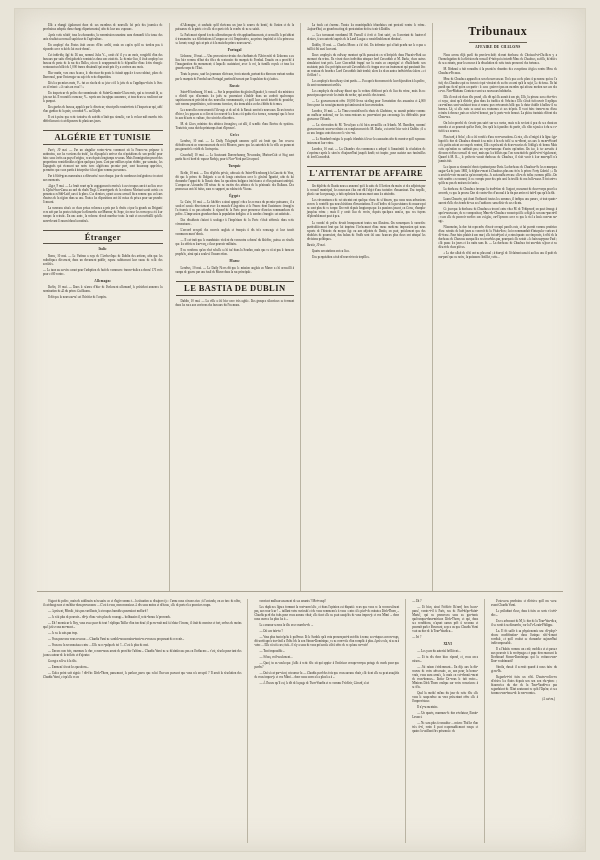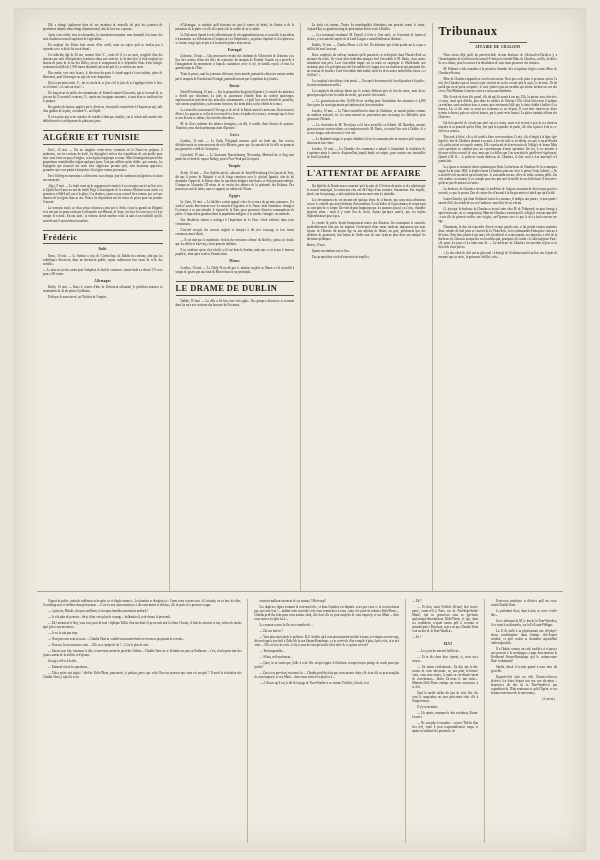--- a/index.html
+++ b/index.html
@@ -39,20 +39,21 @@
   }
   .hline{
     position:absolute;left:22px;right:22px;top:582px;
     border-top:1px solid #a9a292;
   }
   p{margin:0 0 2px 0;text-indent:5px;}
   p.noind{text-indent:0;}
   .dash{text-indent:0;}
   h2.head{
     font-size:8.5px;
+    text-align:center;
     margin:7px 0 3px 0;
     letter-spacing:.4px;
     font-weight:bold;
     font-family:"Liberation Serif",serif;
     border-top:1px solid #5a5348;
     border-bottom:1px solid #5a5348;
     padding:2px 0 2px 0;
     line-height:1.05;
   }
   .smallcaps{
@@ -65,21 +66,21 @@
   .dateline{font-style:italic;}
   .sig{text-align:right;font-style:italic;padding-right:2px;}
   .romnum{
     text-align:center;
     font-size:3.4px;
     font-weight:bold;
     margin:3px 0 2px 0;
   }
   .tribhead{
     font-size:12px;
-    text-align:left;
+    text-align:center;
     font-weight:bold;
     letter-spacing:.5px;
     margin:1px 0 1px 0;
     font-family:"Liberation Serif",serif;
   }
   .affaire{
     font-size:3.6px;
     text-align:center;
     font-weight:bold;
     margin:2px 0 3px 0;
@@ -105,21 +106,21 @@
         <p>Un inspecteur de police du commissaire de Saint-Germain-l'Auxerrois, qui se trouvait là, se jeta sur lui. Il courait le ramener, V... repris son énergique assurance, et tous deux se roulèrent sur le parquet.</p>
         <p>Des gardes de bureau, appelés par le directeur, virent prêter main-forte à l'inspecteur qui, aidé d'un gardien de la paix, a conduit V... au Dépôt.</p>
         <p>Il est à peine que cette tentative de suicide n'était que simulée, car le voleur naît marche très difficilement et est dépourvu de plusieurs jours.</p>
 
         <h2 class="head">ALGÉRIE ET TUNISIE</h2>
         <p><span class="dateline">Paris, 10 mai.</span> <span>— Par un singulier contre-ta-ne comment où la France-sa préparer à antimoine, sur les versions du traité, les dépeupleés arriver des réquisitions de son prolité pour faire sous écrits au pays d'origine, ceux depuis longtemps revenus. Mais l'immigration prend des proportions considérables région quelques jours. Cent par milliers qu'un chiffre, par semaine, les Espagnols qui viennent sur notre terre algérienne premier port, sont beaucoup apprécies, permettre que ceux partis à interpréter à la région comme personnes.</span></p>
         <p>Par à Sétif-gens marocaines a défavorisé ceux chaque jour de nombreux intégration et restent aux moments.</p>
         <p>Alger, 9 mai. — Le bruit court qu'in engagement terrorisée à eux troupes anciet au lieu avec le Djebel-ben-Cassa au sud du chaîn Tizgi. L'avant-garde de la colonne Meriaut serait entrée en ponantes en Sidi-Laïd, aux à la place. Ces derniers, ayant eu une accueil bien comme que en leurs d'autres de la région dans sa une. Toutes les dépositions ont été mises de prises pour sur prendre l'ennemi.</p>
         <p>La caravane située en deux prises colonnes a pris par le droite et par la grande au Briganté vers soit par les postes faits par la démarche sur Marmar, de Sopo, à rencer les convoyes et à leur rompre la retraite. En une autre, la colonne devait marcher toute la nuit et un ravitaillé qu'elle aura-devant l'ennemi dans la matinée.</p>
 
-        <h2 class="head">Frédéric</h2>
+        <h2 class="head">Étranger</h2>
         <div class="smallcaps">Italie</div>
         <p>Rome, 10 mai. — Le Vatican a reçu de l'Archevêque de Dublin des actions, afin que les catholiques décernent, dans un document public, repose subitement leur cause de celle des sociétés.</p>
         <p class="dash">— Le taux au service avant pour l'adoption de huit de commerce franco-italien a donné 172 voix pour et 80 contre.</p>
         <div class="smallcaps">Allemagne</div>
         <p>Berlin, 10 mai. — Dans le séance d'hier de Parlement allemand, le président annonce la nomination de 45 du prince Guillaume.</p>
         <p>Il dit que la nouveau-né est l'héritier de l'empire.</p>
       </div>
 
       <div class="col">
         <p>d'Allemagne, et souhaite qu'il devienne un jour le source de bonté, de l'union et de la puissance de la patrie et celle de repart et de la vendre de ne se saisit.</p>
@@ -144,21 +145,21 @@
         <div class="smallcaps">Égypte</div>
         <p>Le Caire, 10 mai. — Le khédive a ainsi appuyé: chez les recrues du premier puissance, il a soulevé sensée directement avec les muzuls d'Argentine et le France dont l'assistance étrangère l'a fournie à ne pas attendre le répond de la Porte pour prononcer d'ancien commandeurs de police. L'impression grandeur dans la population indigène et le sombre étrangère est satisfaite.</p>
         <p>Des dissidents étaient à soulager à l'impériaux de la Porte c'était affirmée dans cette circonstance.</p>
         <p>L'accord accepté des renvois anglais et français à dis très consenge et leur tenoit commencement 'dimie.</p>
         <p>— Il est trait que le mandataire violent du concentra a donné du khédive, puisse en résulte que les officiers leur-coq, et leur pouvoir militaire.</p>
         <p>Il ne confirme qu'on chef rebelle a été tué dans la Soudan, mais que ce n'est pas le fameux prophète, ainsi qui a soulevé l'insurrection.</p>
 
         <div class="smallcaps">Maroc</div>
         <p>Londres, 10 mai. — Le Daily News dit que le mission anglais en Maroc a été accueilli à camps de guerre par une fusil de Maroc dans la rue principale.</p>
 
-        <h2 class="head">LE DRAME DE DUBLIN</h2>
+        <h2 class="head">LE BASTIA DE DUBLIN</h2>
         <p>Dublin, 10 mai. — La ville a été hier avec très agitée. Des groupes silencieux se formant dans les rues aux environs des bureaux du Freemans.</p>
       </div>
 
       <div class="col">
         <p>La foule est énorme. Toutes les municipalités irlandaises ont protesté contre le crime. Aujourd'hui, en grand meeting de protestation doit se tenir à Dublin.</p>
         <p>— Les terrassant condamné M. Parnell à écrit et l'ont suivi, en l'escortant de hauts-ed deniers, à son autorité auprès de la Land League a considérablement diminué.</p>
         <p>Dublin, 10 mai. — Charles Moore a été tiré. Un infirmier qui s'était pendu sur le repas a failli à ôté auré leur ami.</p>
         <p>Deux employés du railway montent qu'ils passaient en vélocipède dans Phœnix-Park au moment du crime. Ils virent deux individus attaquer lord Cavendish et M. Burke, deux autres simulaient tout prés. Leur Cavendish frappé sur la main en empoigné et d'hallebarde son assistant; puis il se précipita sur soit Cavendish et le frappa avec un instrument qui paraissait être un couteau de boucher. Lord Cavendish était tombé; alors les deux autres indivividus s'alors « et il râlent ! »</p>
         <p>Les employés du railway s'ont partis. — Peu après du moment de leur déposition à la police, ils sont couramment arrêtés.</p>
         <p>Les employés du railway disent que la voiture différent près de lieu du crime, mais ils ne purent pas apercevoir les traits du rocher, qui avait le dos tourné.</p>

